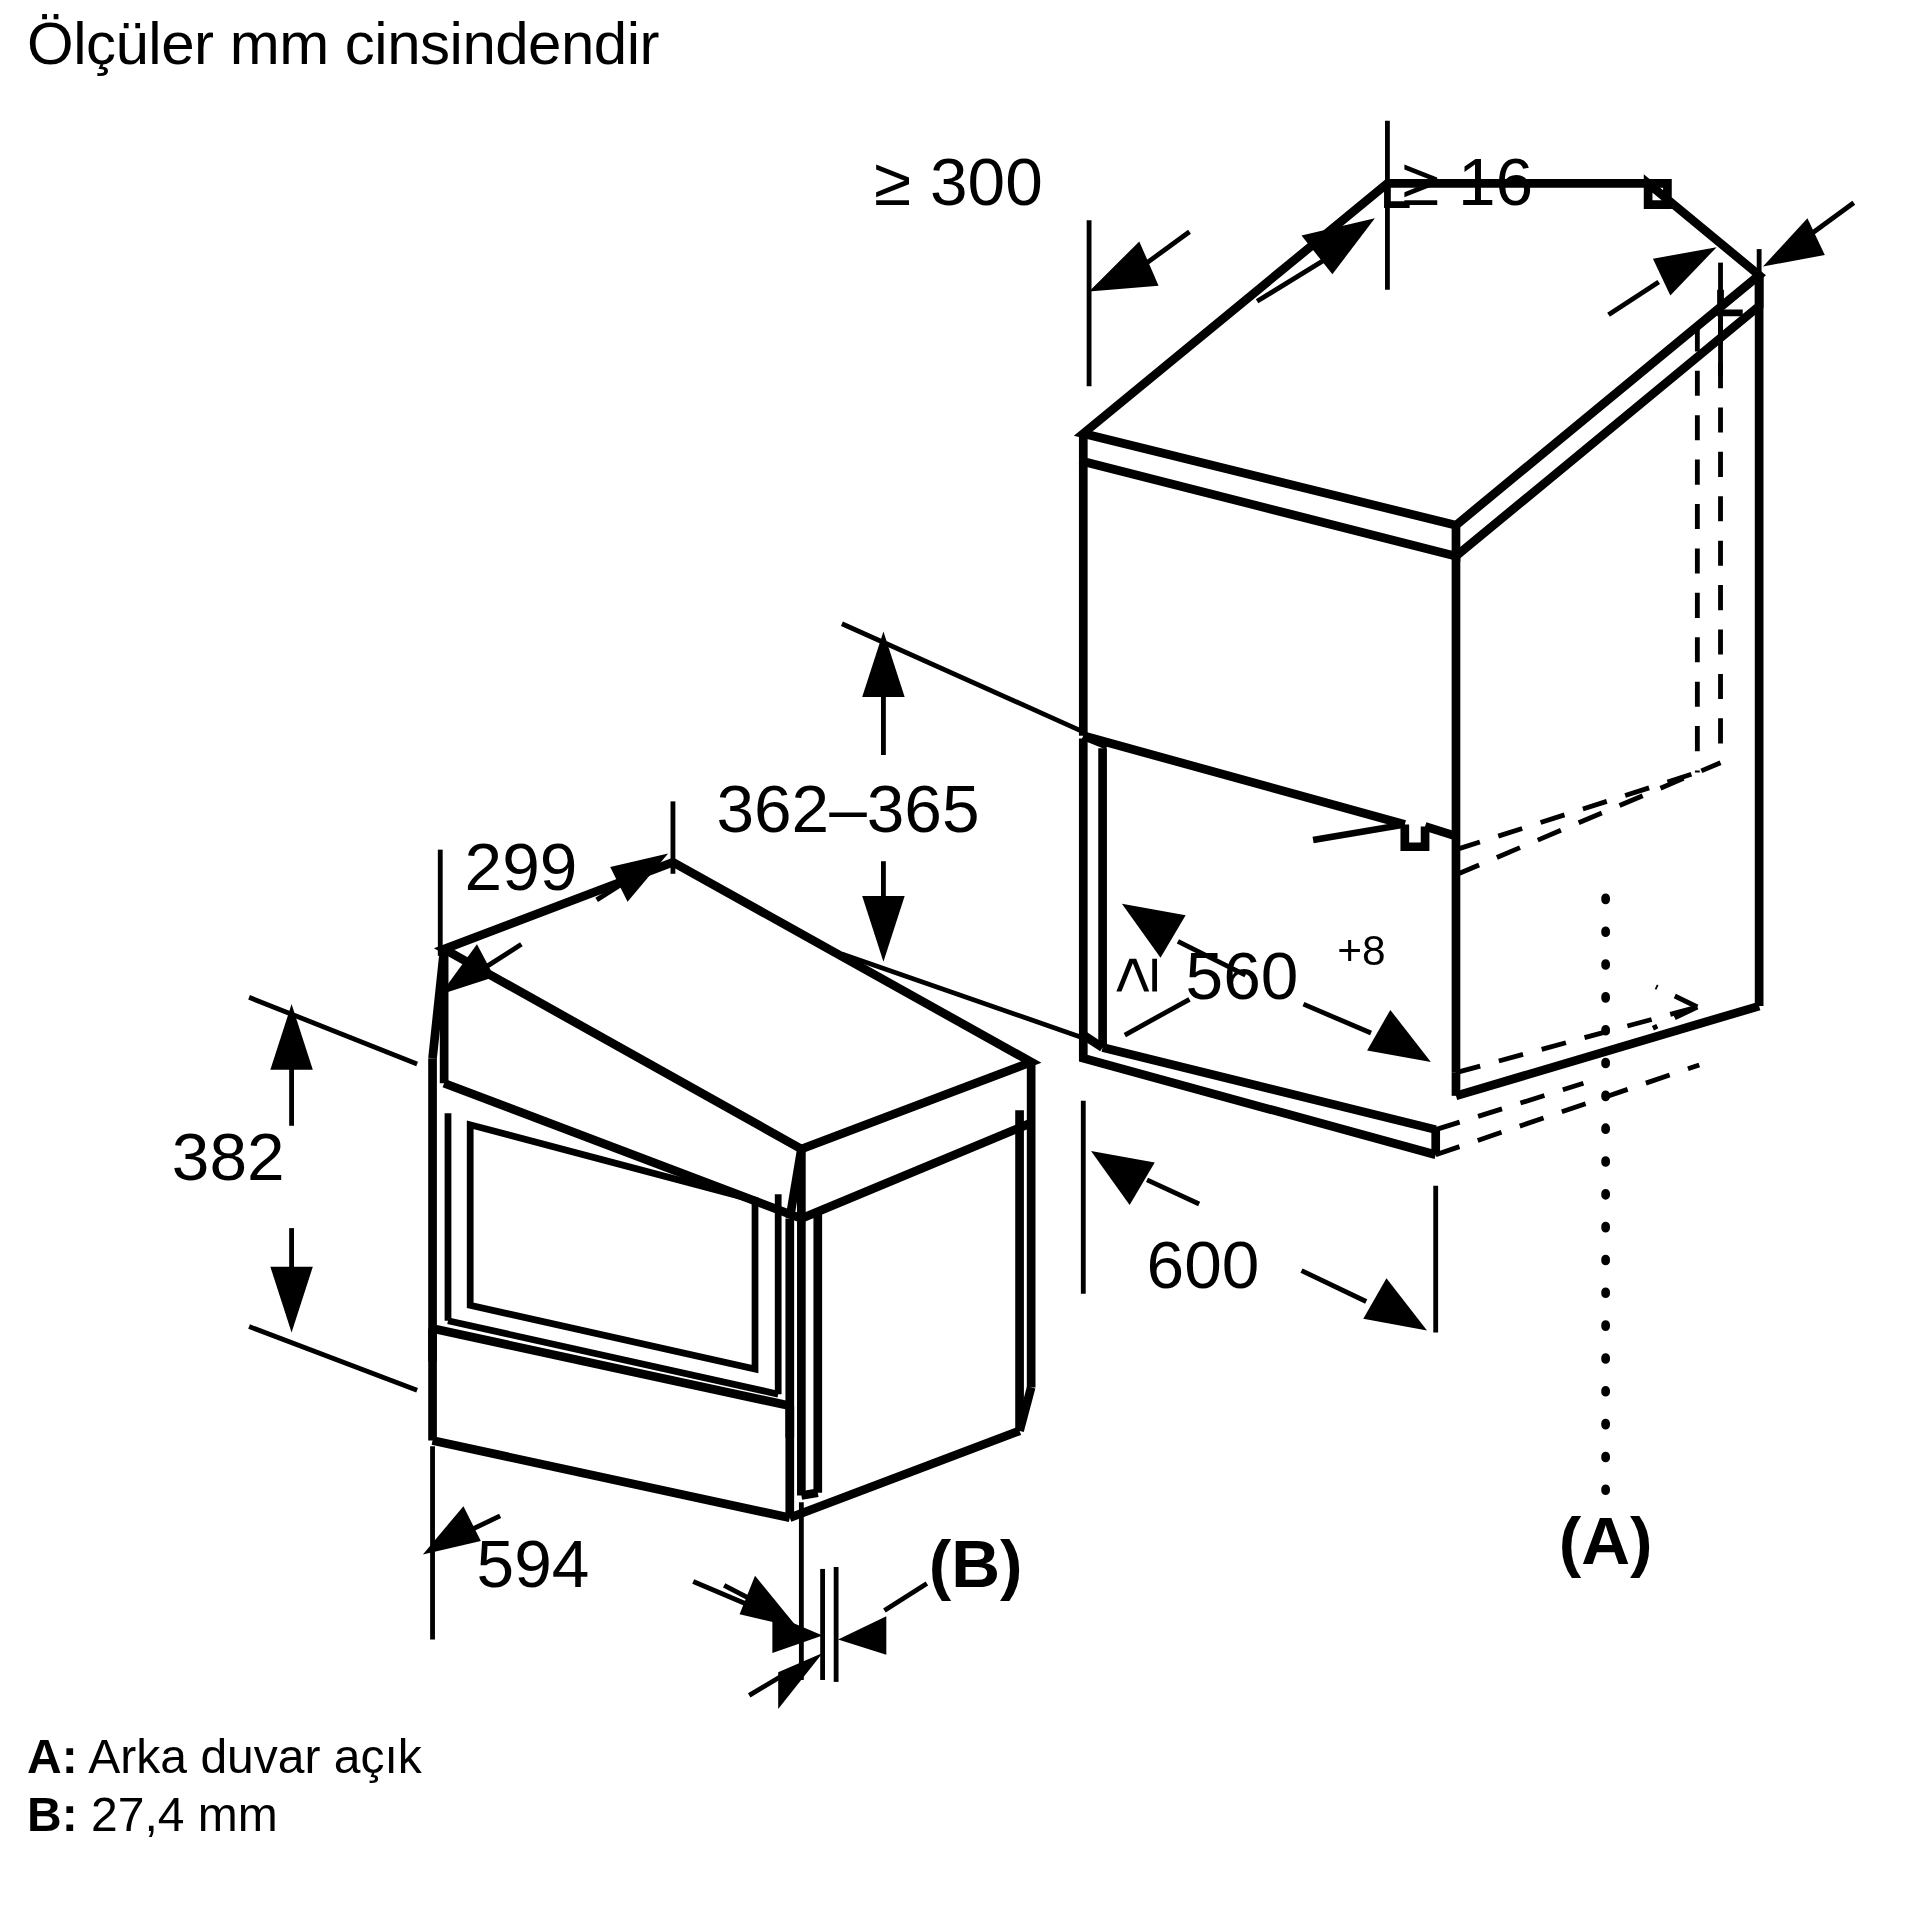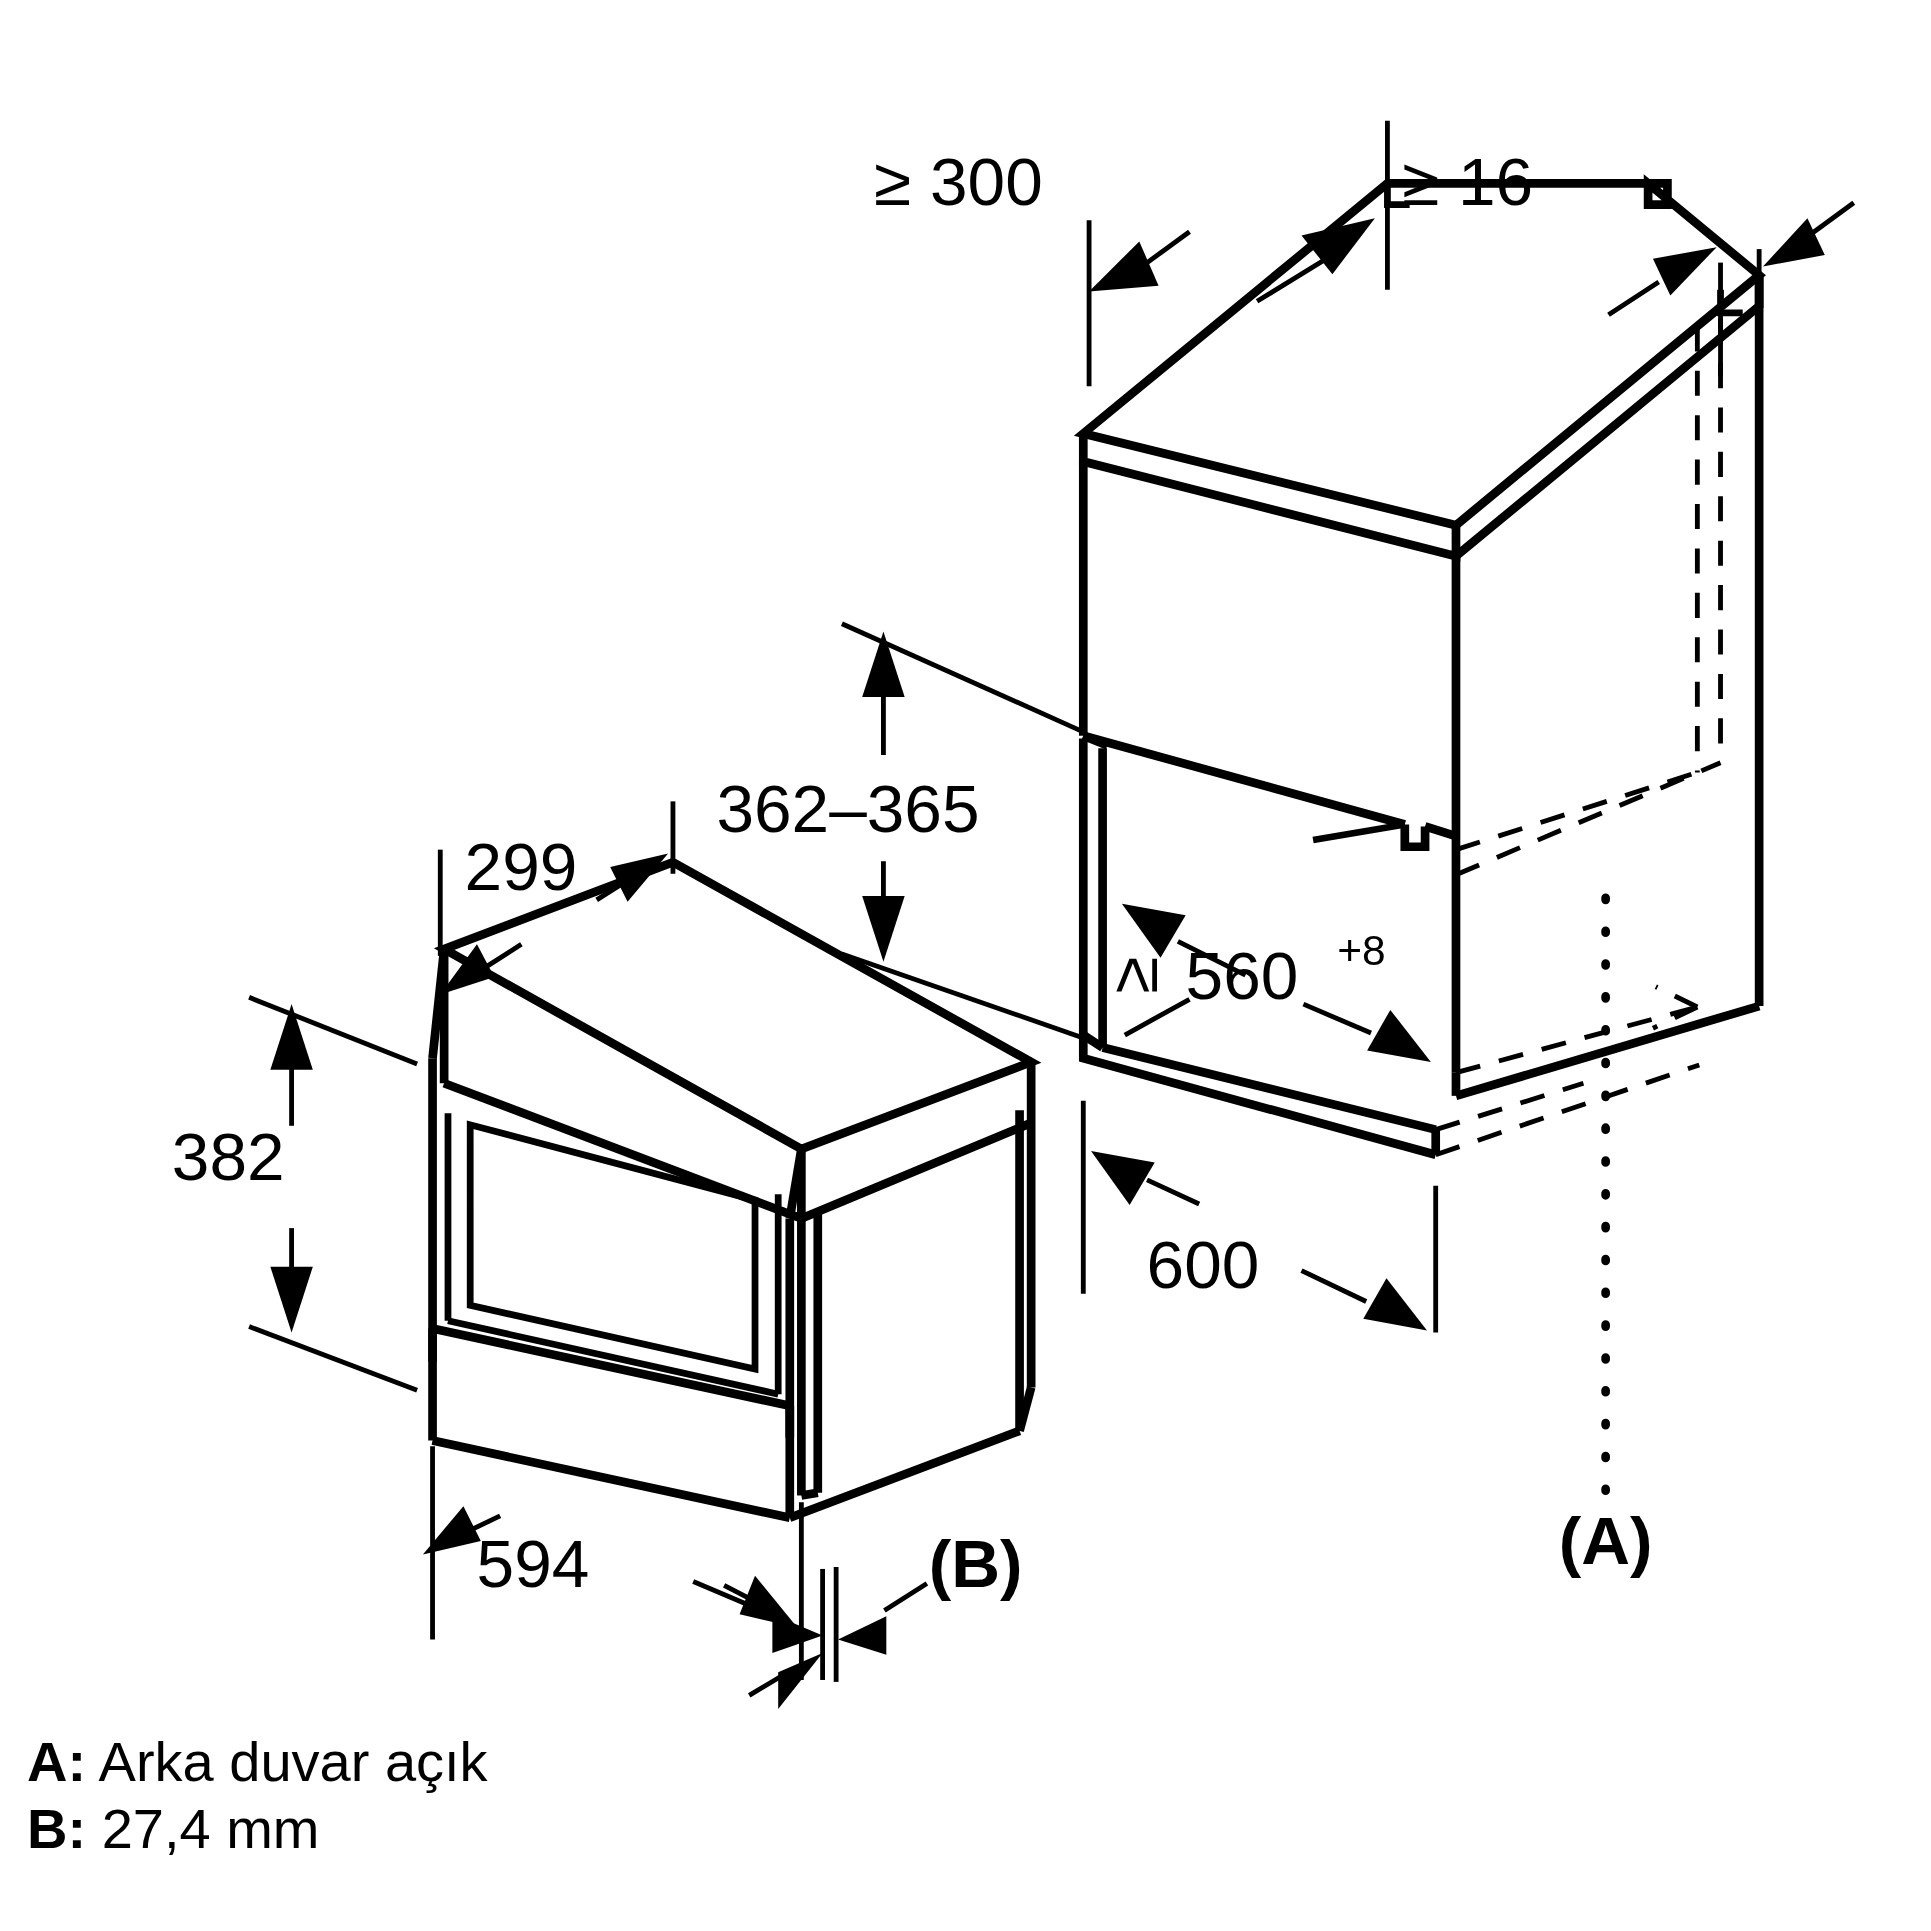--- a/index.html
+++ b/index.html
@@ -26,21 +26,21 @@
     top: 11.6px;
     font-size: 60px;
     line-height: 1.05;
     letter-spacing: -0.5px;
     white-space: nowrap;
   }
   #legend {
     position: absolute;
     left: 27px;
     top: 1728px;
-    font-size: 56px;
+    font-size: 48px;
     line-height: 1.20;
     white-space: nowrap;
   }
   .legend-row { display: block; }
   .legend-key { font-weight: bold; }
   svg#drawing {
     position: absolute;
     left: 0;
     top: 0;
     width: 1931px;
@@ -70,20 +70,21 @@
     font-size: 70px;
     font-weight: bold;
     fill: #000;
   }
 </style>
 </head>
 <body>
 
 <div id="sheet">
 
+  <div id="title-text">Ölçüler mm cinsindendir</div>
 
   <svg id="drawing" viewBox="0 0 2000 2000">
 
     <g>
 
       <path class="ln thick" d="M 1122 449 L 1437 190 L 1727 190 L 1727 212 L 1707 212 L 1707 190 L 1822 285 L 1508 544 Z"></path>
 
       <path class="ln thick" d="M 1122 449 L 1122 478 L 1508 576 L 1508 544"></path>
       <path class="ln thick" d="M 1508 576 L 1822 317 L 1822 285"></path>
 

